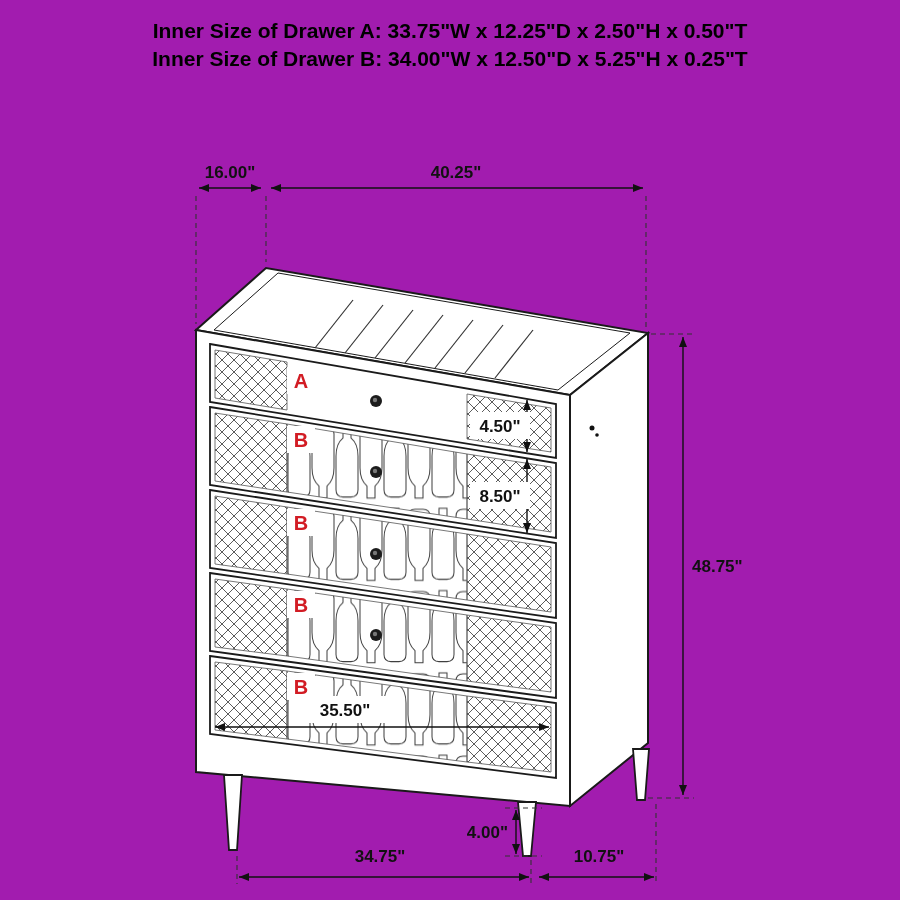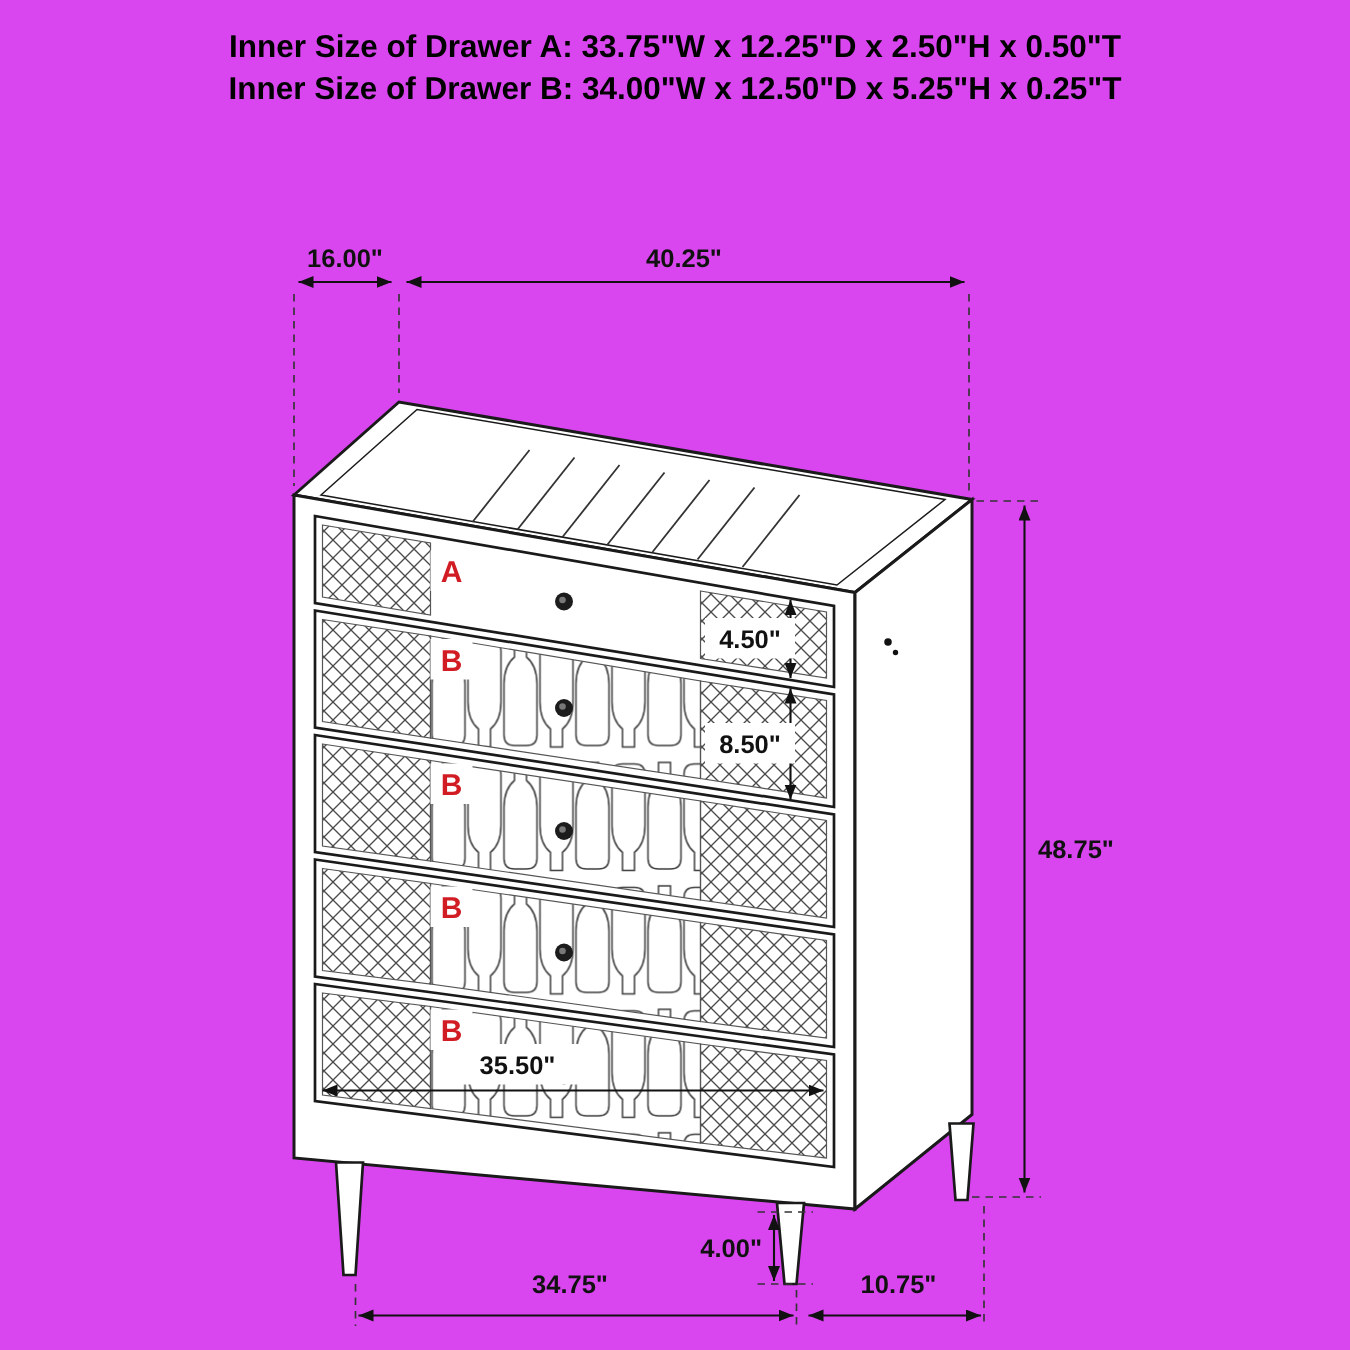--- a/index.html
+++ b/index.html
@@ -1,16 +1,16 @@
 <!DOCTYPE html>
 <html><head>
 <meta charset="utf-8">
 <style>
   html,body{margin:0;padding:0;background:#fff;}
-  .page{width:900px;height:900px;margin:0 auto;position:relative;background:#d946ef;}
+  .page{width:900px;height:900px;margin:0 auto;position:relative;background:#a21caf;}
   svg{display:block;}
   .hdr{font:bold 21px "Liberation Sans",sans-serif;fill:#000;text-anchor:middle;}
   .dimt{font:bold 17px "Liberation Sans",sans-serif;fill:#111;text-anchor:middle;}
   .dimt.start{text-anchor:start;}
   .dimt.end{text-anchor:end;}
   .dl{font:bold 20px "Liberation Sans",sans-serif;fill:#d21c24;text-anchor:middle;}
   .face{fill:#fff;stroke:#1a1a1a;stroke-width:2;}
   .thin{fill:none;stroke:#1a1a1a;stroke-width:1;}
   .df{fill:#fff;stroke:#1a1a1a;stroke-width:1.8;}
   .pl{fill:url(#lattice);stroke:#555;stroke-width:0.8;}

